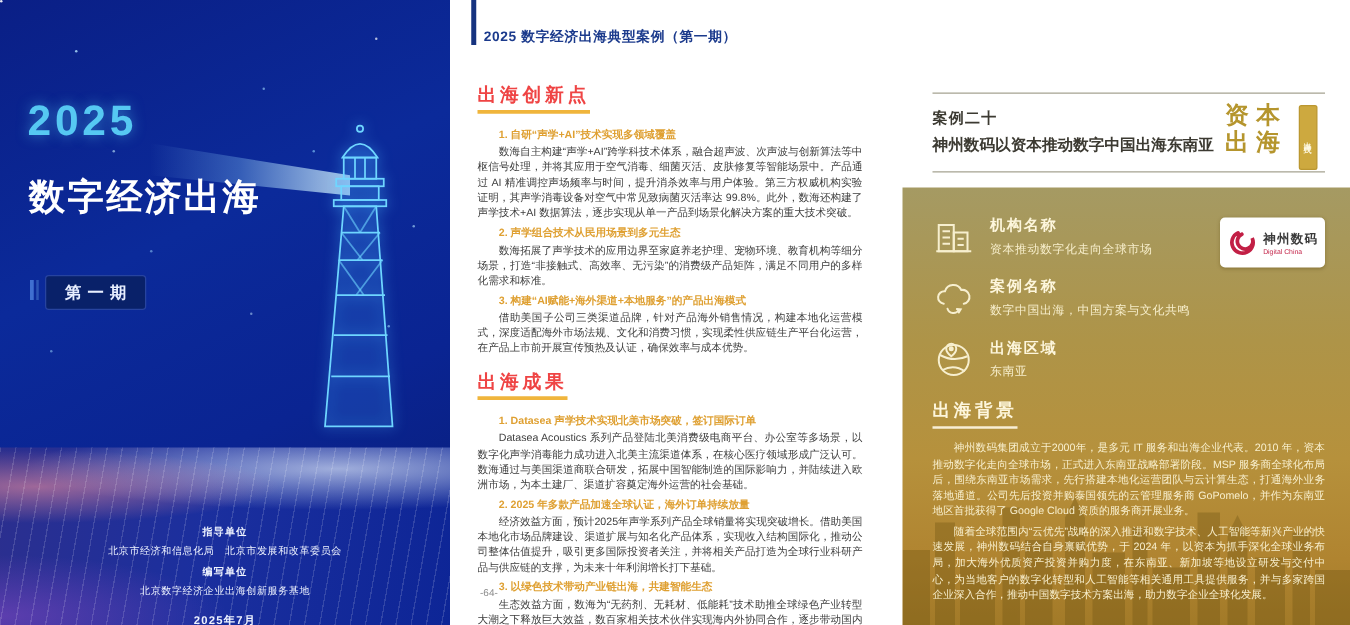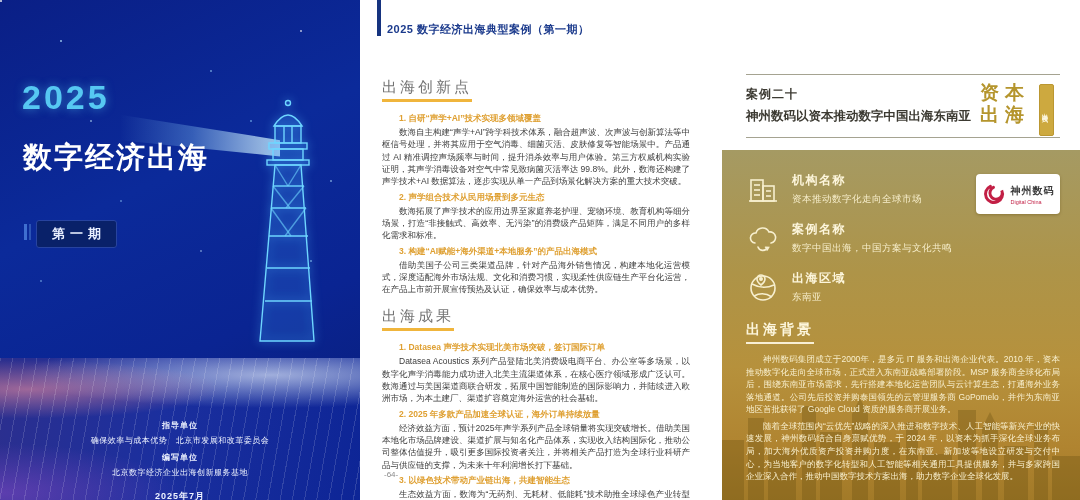--- a/index.html
+++ b/index.html
@@ -45,23 +45,23 @@
   .cf-label { font-size:8px; font-weight:bold; letter-spacing:1px; margin-top:6px; }
   .cf-orgs  { font-size:8px; margin-top:4px; letter-spacing:.5px; }
   .cf-date  { font-size:9px; font-weight:bold; margin-top:12px; letter-spacing:1px; }
 
   
   .page-mid { position:absolute; left:360px; top:0; width:350px; height:500px; background:#fff; }
   .mid-bar { position:absolute; left:17px; top:0; width:4px; height:36px; background:#16337f; }
   .mid-header { position:absolute; left:27px; top:22px; font-size:11px; font-weight:bold;
                 color:#1b3a8c; letter-spacing:.5px; }
   .mid-content { position:absolute; left:22px; top:62px; width:308px; }
-  .sec-head { display:inline-block; font-size:15px; font-weight:normal; color:#737373;
+  .sec-head { display:inline-block; font-size:15px; font-weight:bold; color:#ef4444;
               letter-spacing:3px; padding-bottom:2px; border-bottom:3px solid #f0b53c;
-              margin:16px 0 7px; }
+              margin:5px 0 7px; }
   .sec-head.second { margin-top:12px; }
   .item-head { font-size:8.5px; font-weight:bold; color:#dfa032; padding-left:17px;
                margin:4px 0 1px; }
   .item-body { font-size:8.5px; color:#3d3d3d; line-height:1.45; text-align:justify;
                text-indent:2em; }
   .page-num { position:absolute; left:24px; top:470px; font-size:8px; color:#8a8a8a; }
 
   
   .page-right { position:absolute; left:722px; top:0; width:358px; height:500px; background:#fff; }
   .case-header { position:absolute; left:24px; top:74px; width:314px; height:64px;
@@ -126,21 +126,21 @@
         <line x1="48" y1="112" x2="27" y2="140" stroke-opacity=".6"></line>
       </g>
     </svg>
     <div class="cover-year">2025</div>
     <div class="cover-title1">数字经济出海</div>
     <div class="issue-marks"></div>
     <div class="issue-badge">第一期</div>
     <div class="streaks"></div>
     <div class="cover-footer">
       <div class="cf-label">指导单位</div>
-      <div class="cf-orgs">确保效率与成本优势　北京市发展和改革委员会</div>
+      <div class="cf-orgs">北京市经济和信息化局　北京市发展和改革委员会</div>
       <div class="cf-label">编写单位</div>
       <div class="cf-orgs">北京数字经济企业出海创新服务基地</div>
       <div class="cf-date">2025年7月</div>
     </div>
   </div>
 
   <div class="page-mid">
     <div class="mid-bar"></div>
     <div class="mid-header">2025 数字经济出海典型案例（第一期）</div>
     <div class="mid-content">

